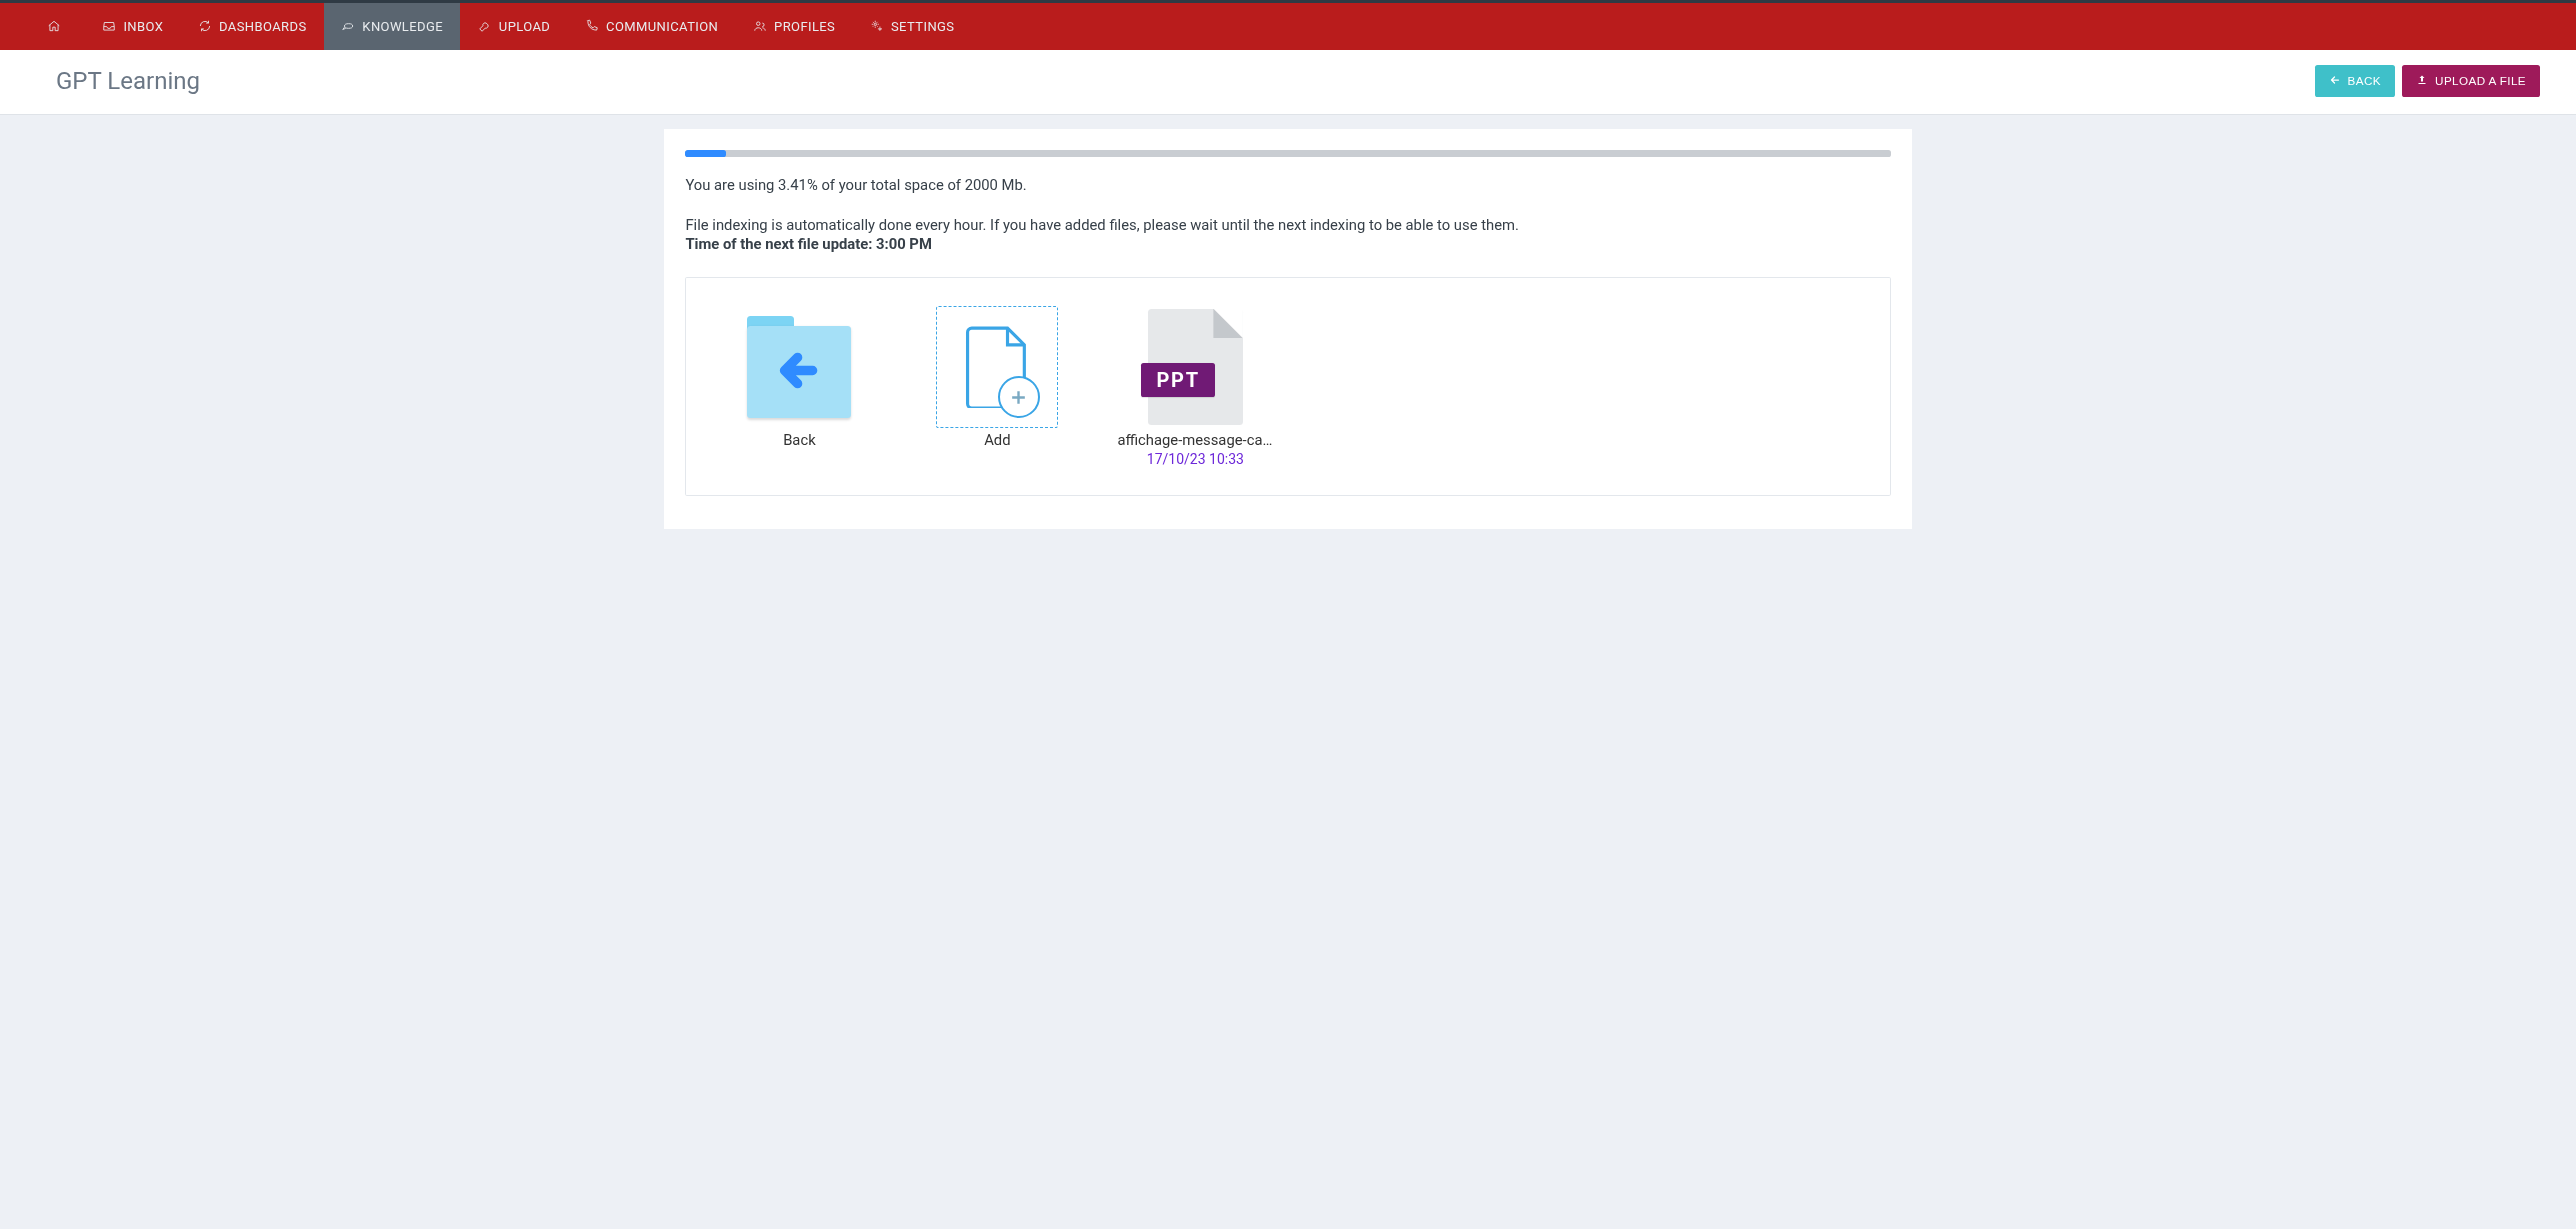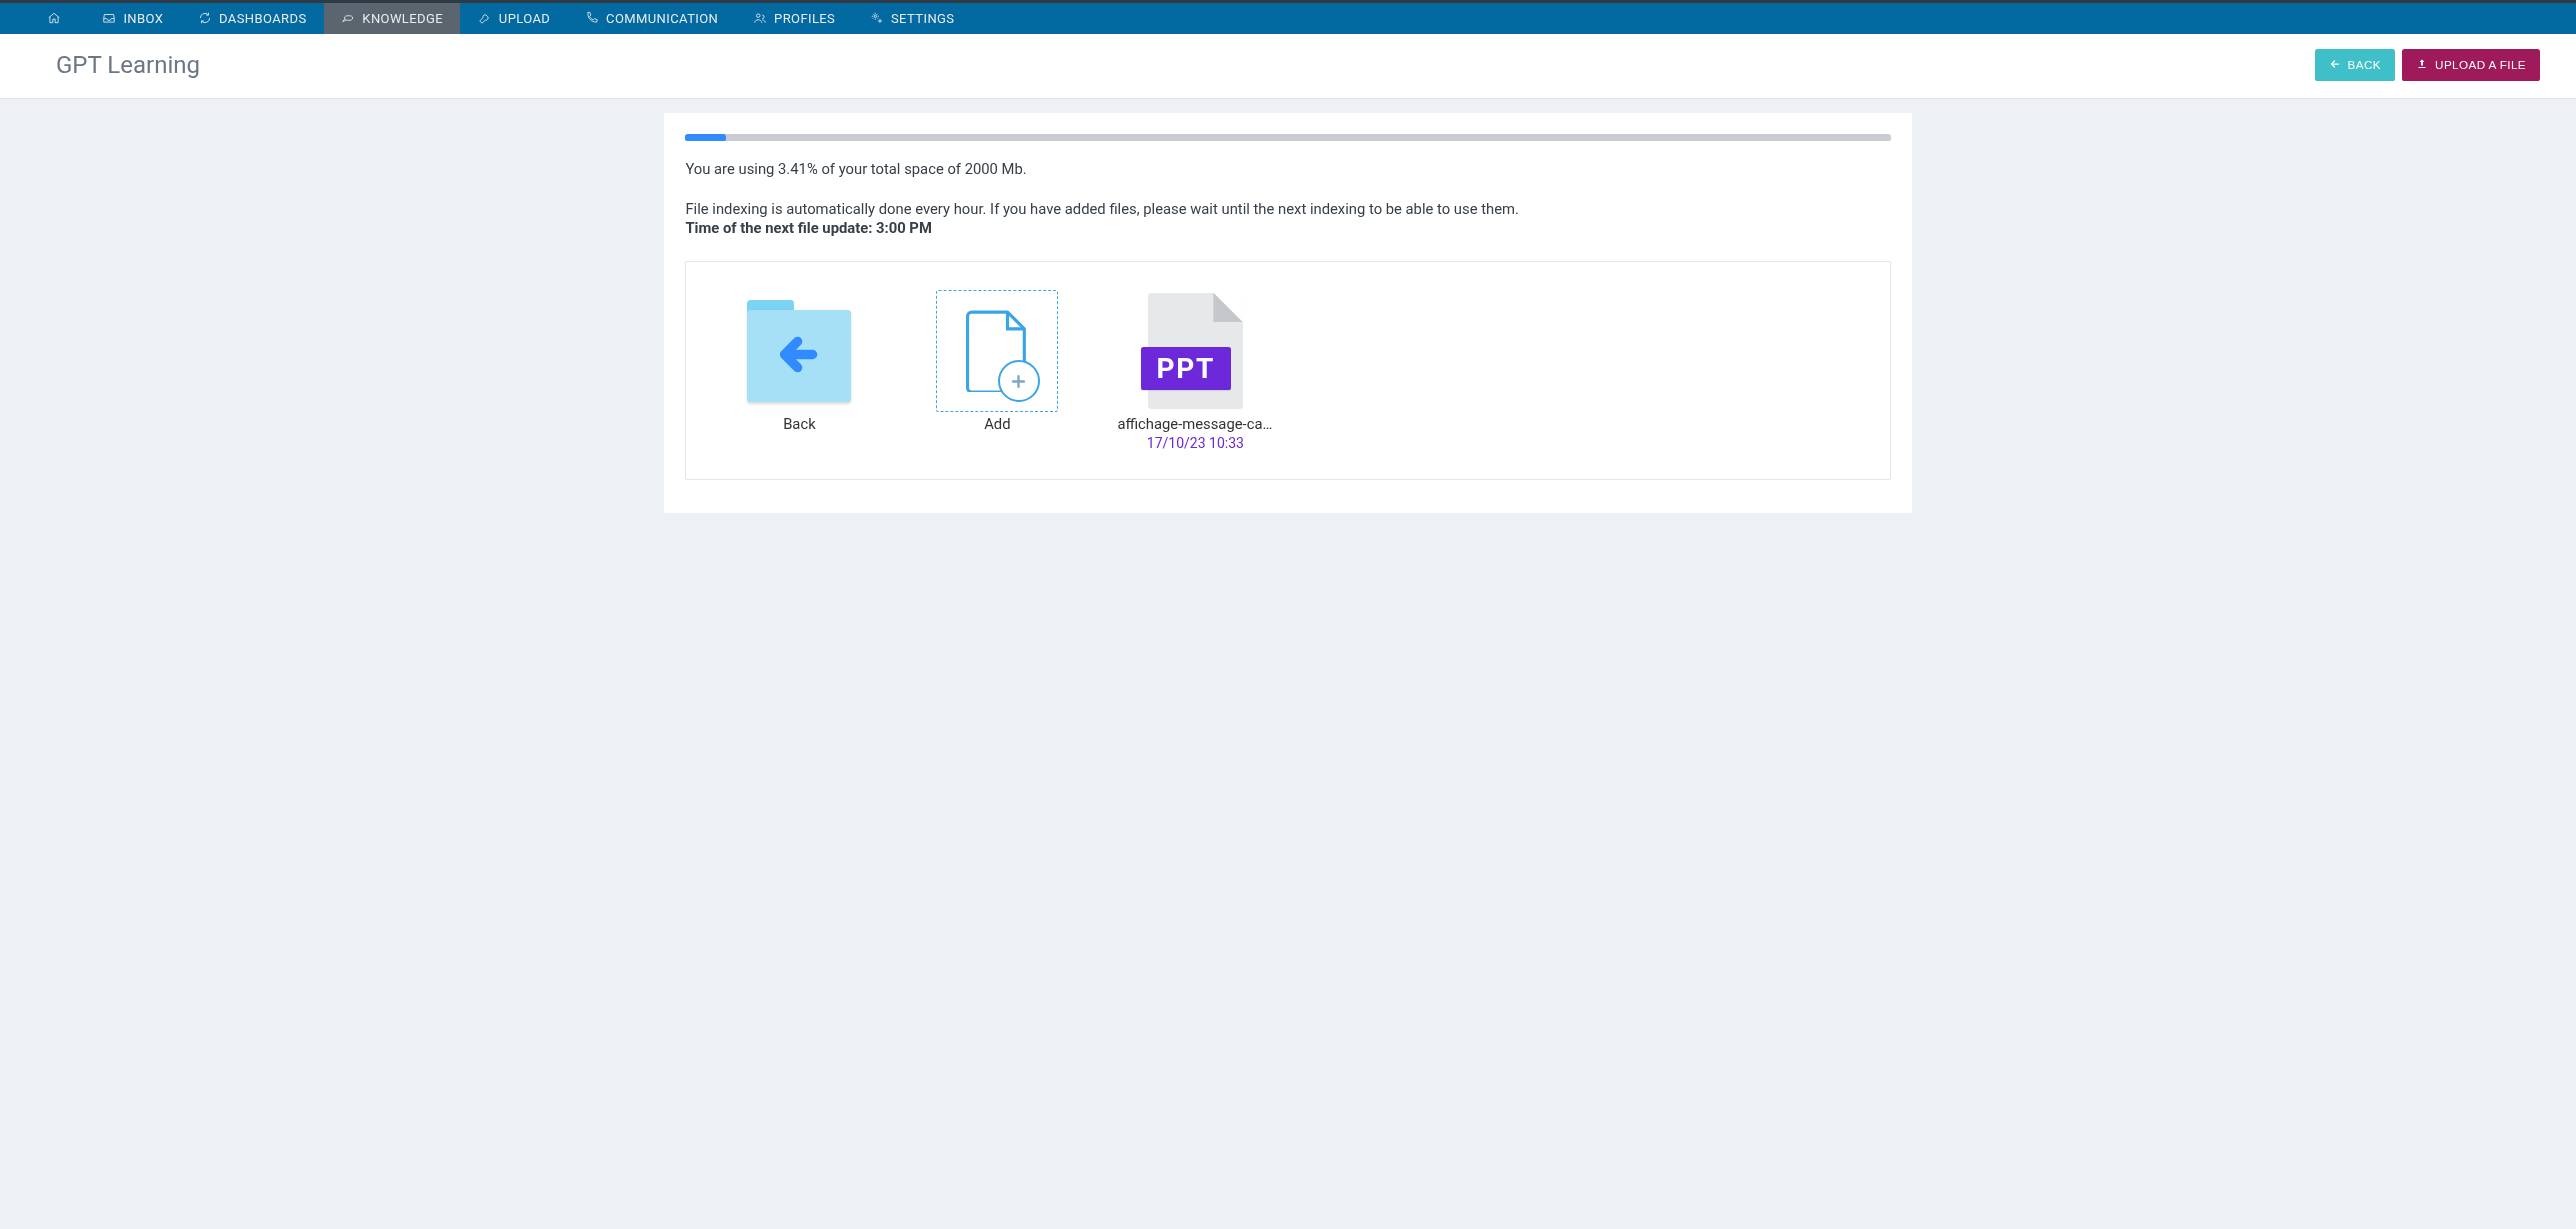--- a/index.html
+++ b/index.html
@@ -10,25 +10,25 @@
   }
 
   
   .topstrip {
     height: 2.6px;
     background: #2f3a44;
   }
 
   
   .topnav {
-    background: #0369a1;
+    background: #b91c1c;
     display: flex;
     align-items: stretch;
     padding: 0 0 0 35px;
-    height: 31px;
+    height: 47px;
   }
   .nav-item {
     display: flex;
     align-items: center;
     gap: 7px;
     padding: 0 17.4px;
     color: #e9ecef;
     font-size: 13px;
     letter-spacing: 0.4px;
     cursor: pointer;
@@ -212,24 +212,24 @@
     position:absolute;
     top:0; right:7px;
     width:29.5px; height:29.5px;
     background:#c4c8cc;
     clip-path: polygon(0 0, 100% 100%, 0 100%);
   }
   .ppt-badge {
     position:absolute;
     left:0;
     top:54px;
-    background:#6d28d9;
+    background:#701a75;
     color:#fff;
     font-weight:700;
-    font-size:28px;
+    font-size:20px;
     letter-spacing:1.7px;
     padding:5.2px 15.6px;
     border-radius:2.6px;
     box-shadow: 0 0.9px 0.9px rgba(0,0,0,0.1);
   }
 </style>
 </head>
 <body>
 
 <div class="topstrip"></div>

